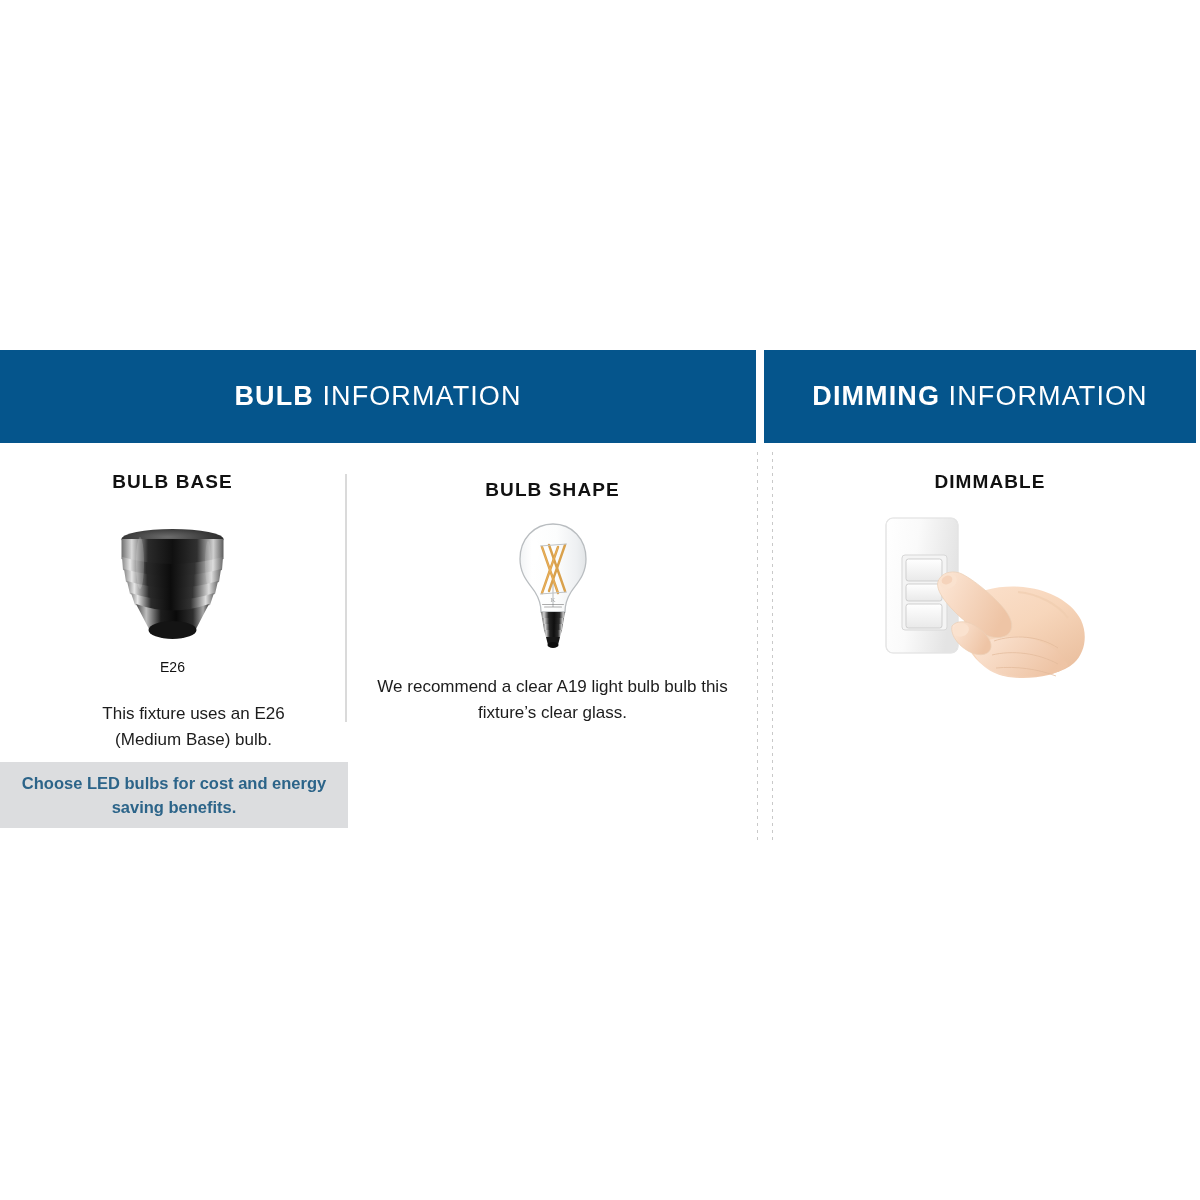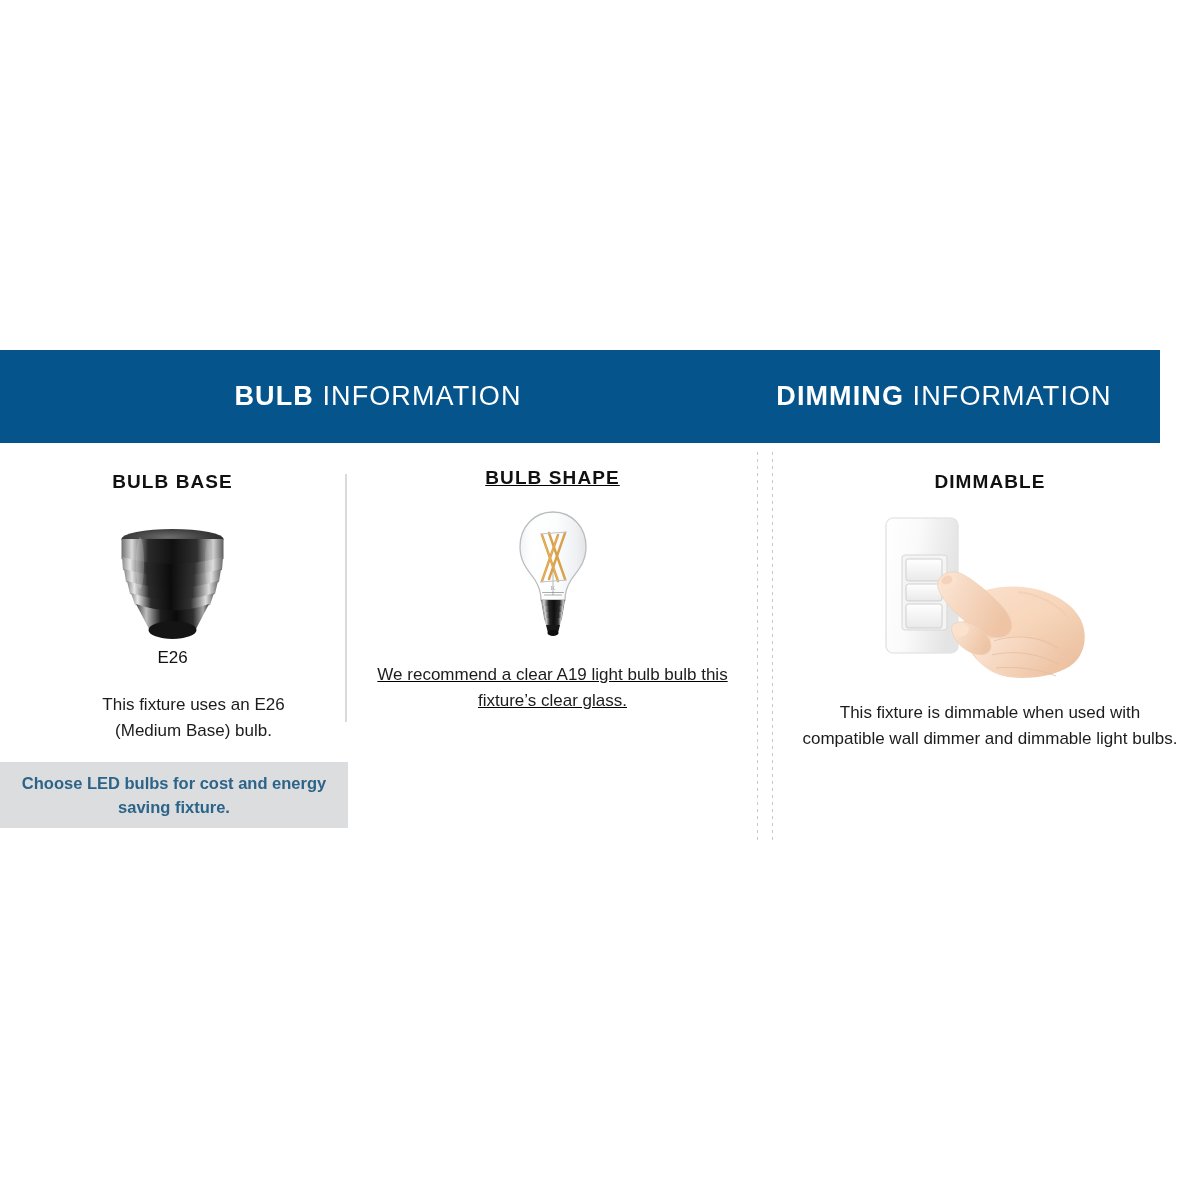--- a/index.html
+++ b/index.html
@@ -23,21 +23,21 @@
   .header-bar {
     position: absolute;
     top: 350px;
     height: 93px;
     background: #05558c;
     display: flex;
     align-items: center;
     justify-content: center;
   }
   .header-bar.left  { left: 0;     width: 756px; }
-  .header-bar.right { left: 728px; width: 432px; justify-content: center; }
+  .header-bar.right { left: 764px; width: 432px; justify-content: center; }
 
   .header-title {
     color: #ffffff;
     font-size: 27px;
     letter-spacing: 1.1px;
     white-space: nowrap;
     font-weight: 300;
   }
   .header-title .strong { font-weight: 700; }
 
@@ -63,21 +63,21 @@
     height: 248px;
     background: #dadada;
   }
 
   
   .col {
     position: absolute;
     text-align: center;
   }
   .col-bulb-base  { left: 0px;   top: 470px; width: 345px; }
-  .col-bulb-shape { left: 360px; top: 466px; width: 385px; text-decoration: underline; }
+  .col-bulb-shape { left: 360px; top: 478px; width: 385px; }
   .col-dimmable   { left: 780px; top: 470px; width: 420px; }
 
   .section-title {
     font-size: 19px;
     font-weight: 700;
     color: #111111;
     letter-spacing: 1.1px;
     line-height: 24px;
     text-align: center;
   }
@@ -85,22 +85,23 @@
   .art-area {
     display: flex;
     align-items: flex-end;
     justify-content: center;
   }
   .art-bulb-base  { height: 135px; margin-top: 16px; }
   .art-bulb-shape { height: 135px; margin-top: 16px; }
   .art-dimmable   { height: 178px; margin-top: 14px; }
 
   .spec-label {
-    font-size: 17px;
+    font-size: 14px;
     color: #111111;
+    margin-top: 9px;
     line-height: 26px;
   }
 
   .desc {
     font-size: 17px;
     color: #1c1c1c;
     line-height: 26px;
     margin-top: 21px;
   }
   .col-bulb-base  .desc { padding: 0 26px; margin-left: 42px; }
@@ -355,20 +356,19 @@
         <g stroke="#e3bb9c" stroke-width="1" fill="none" opacity="0.75">
           <path d="M126 133 C146 126 172 128 190 140"></path>
           <path d="M124 147 C144 142 170 145 190 156"></path>
           <path d="M128 160 C148 158 170 161 188 168"></path>
         </g>
 
         <path d="M150 84 C170 86 190 96 200 110" stroke="#efcbae" stroke-width="2" fill="none" opacity="0.6"></path>
       </svg>
     </div>
 
-    <div class="desc">This fixture is dimmable when used with compatible wall dimmer and dimmable light bulbs.</div>
   </div>
 
   <div class="led-banner">
-    <div class="led-banner-text">Choose LED bulbs for cost and energy saving fixture.</div>
+    <div class="led-banner-text">Choose LED bulbs for cost and energy saving benefits.</div>
   </div>
 
 </div>
 
 </body></html>

